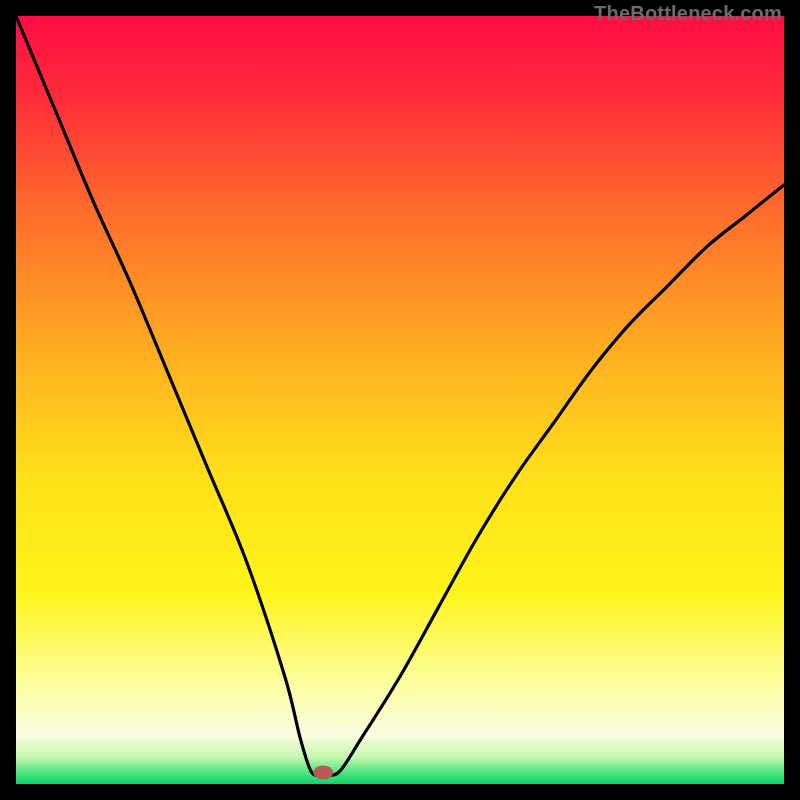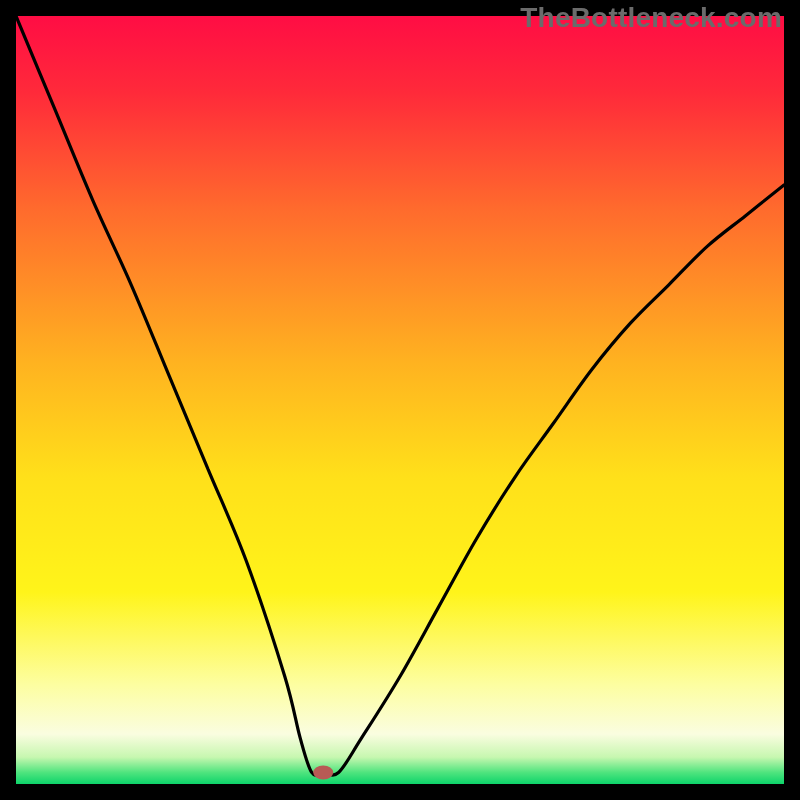--- a/index.html
+++ b/index.html
@@ -23,21 +23,21 @@
     top: 16px;
     left: 16px;
     width: 768px;
     height: 768px;
     overflow: hidden;
   }
   .watermark {
     position: absolute;
     top: 2px;
     right: 18px;
-    font-size: 28px;
+    font-size: 20px;
     font-weight: 600;
     color: #6b6b6b;
     letter-spacing: 0.2px;
     z-index: 50;
     user-select: none;
     margin-left: 28px;
   }
   svg { display: block; }
 </style>
 </head>

